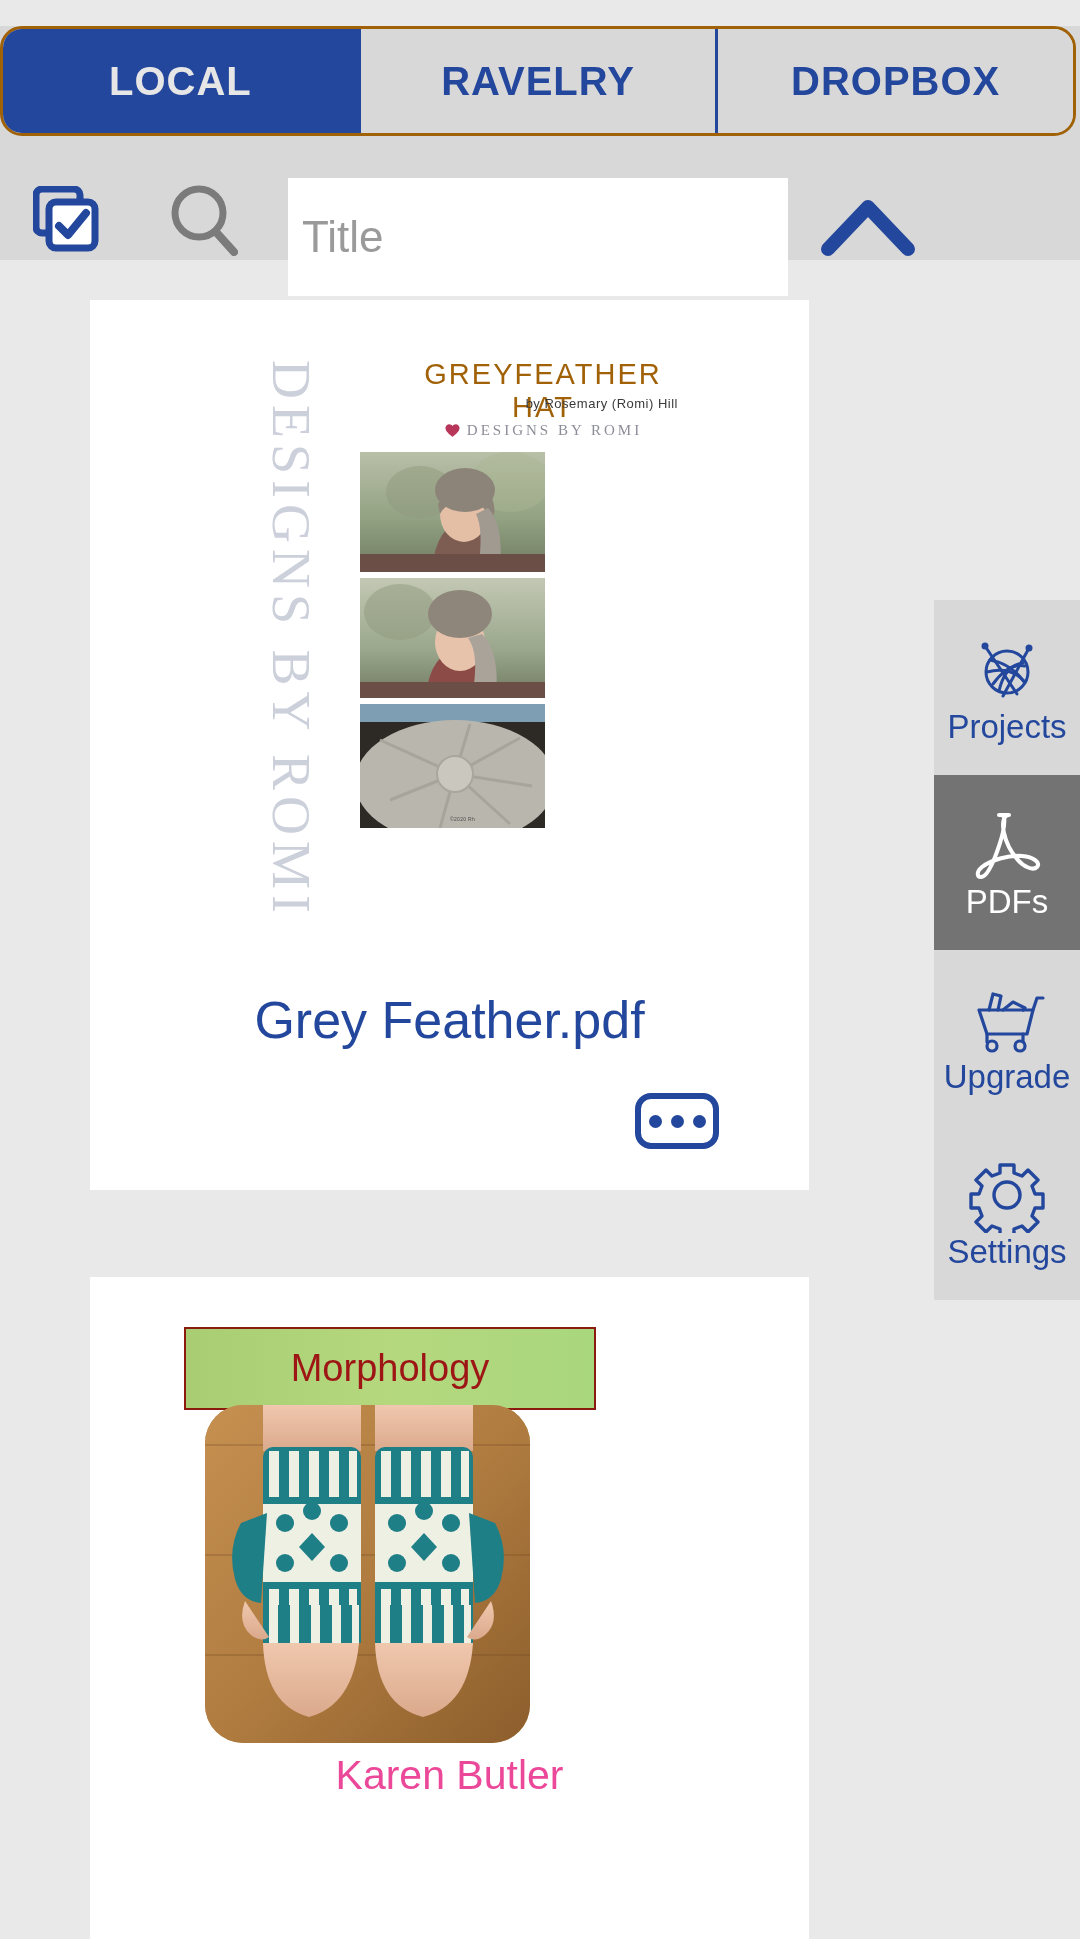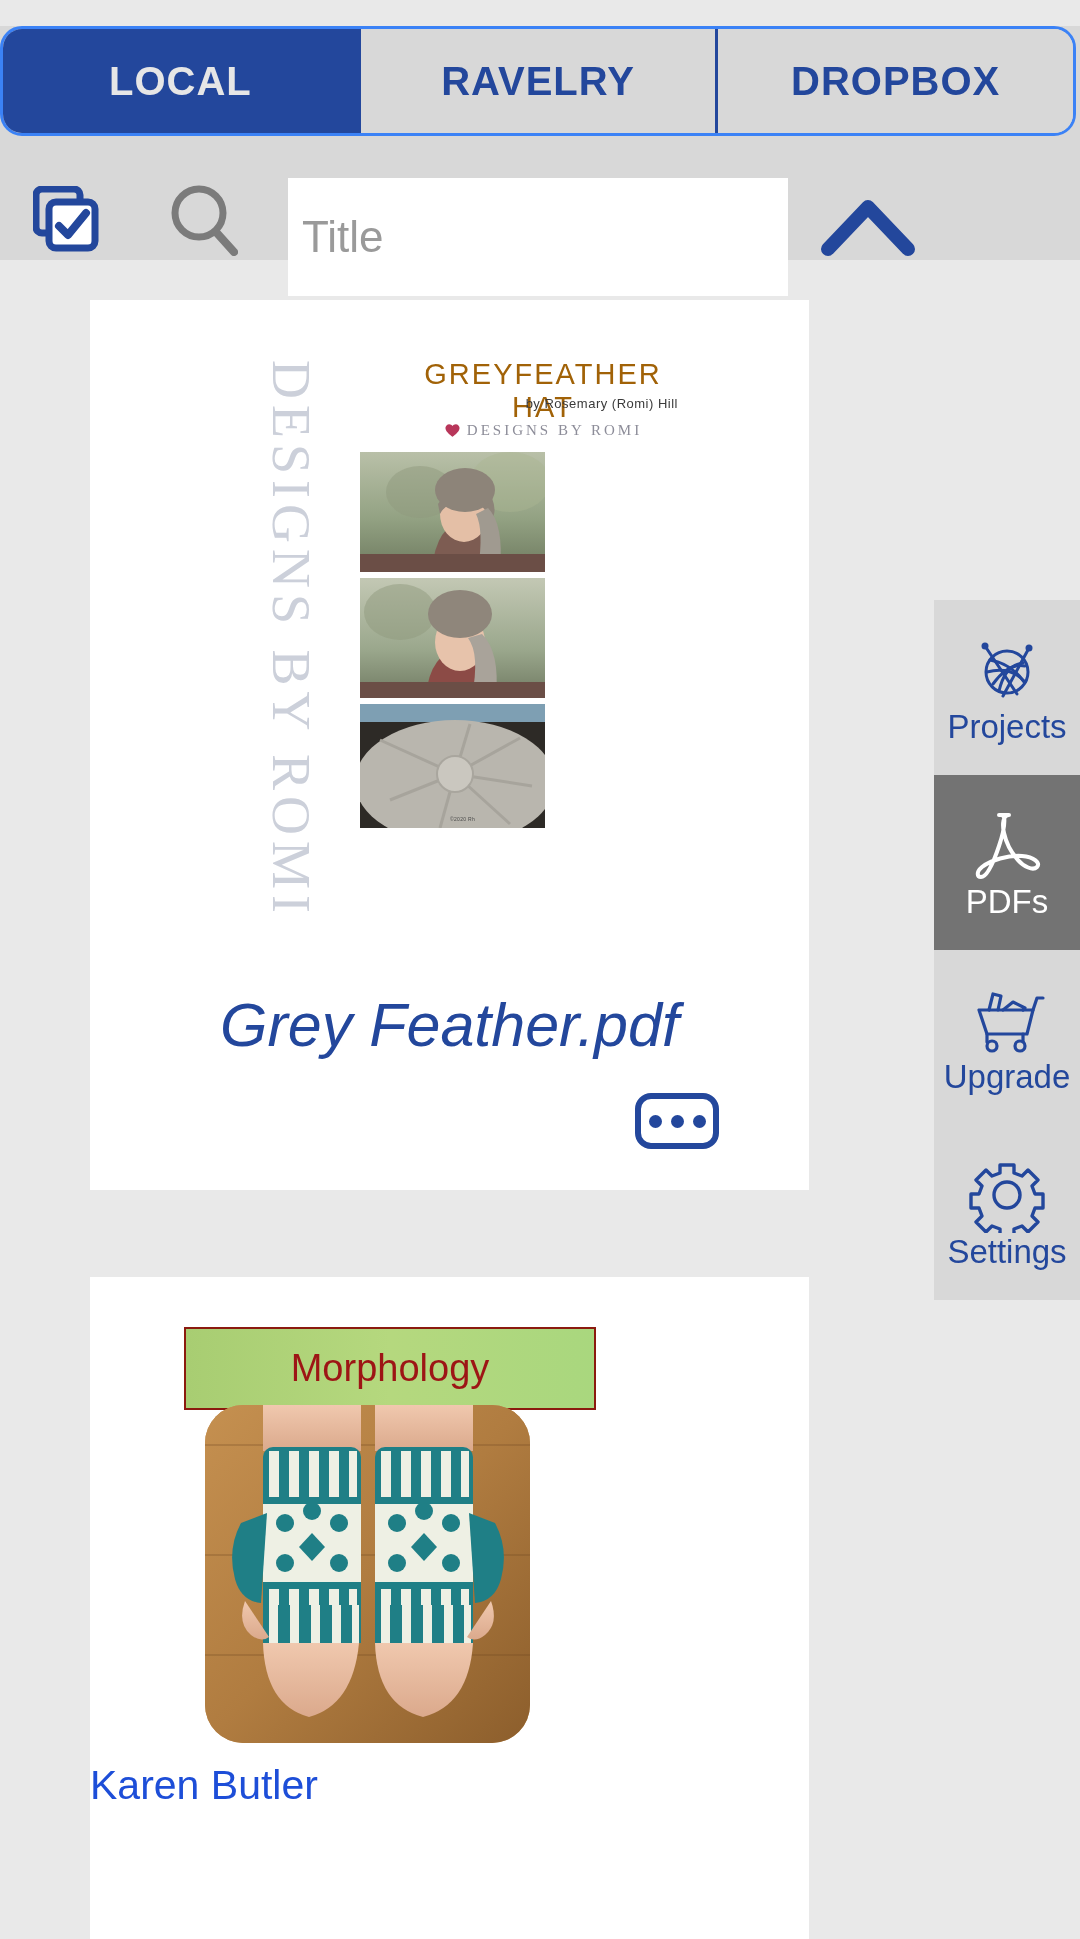--- a/index.html
+++ b/index.html
@@ -12,21 +12,21 @@
   .app { position: relative; width: 1080px; height: 1939px; background: #e9e9e9; }
 
   
   .tabbar-wrap {
     position: absolute; left: 0; top: 26px; width: 1080px; height: 110px;
     background: #d8d8d8;
   }
   .tabbar {
     position: absolute; left: 0; top: 0; width: 1076px; height: 110px;
     display: flex;
-    border: 3px solid #3b82f6;
+    border: 3px solid #a16207;
     border-radius: 22px;
     overflow: hidden;
     background: #d8d8d8;
   }
   .tab {
     flex: 1 1 0; display: flex; align-items: center; justify-content: center;
     font-size: 40px; font-weight: bold; letter-spacing: 1px;
     color: #23479c; background: #d8d8d8;
     border-right: 3px solid #23479c;
     cursor: pointer;
@@ -92,21 +92,21 @@
   #photo2 { top: 278px; height: 120px; }
   #photo3 { top: 404px; height: 124px; }
   .photo svg { display: block; width: 100%; height: 100%; }
   .copyright {
     position: absolute; left: 360px; top: 516px; font-size: 5px; color: #4a4a4a;
     letter-spacing: .3px;
   }
 
   .pdf-name {
     position: absolute; left: 0; top: 690px; width: 719px; text-align: center;
-    font-size: 61px; color: #23479c; font-style: italic;
+    font-size: 52px; color: #23479c;
   }
   .ellipsis-btn {
     position: absolute; left: 545px; top: 793px; width: 84px; height: 56px;
     border: 6px solid #23479c; border-radius: 16px; background: #fff;
     display: flex; align-items: center; justify-content: center; gap: 9px;
     cursor: pointer;
   }
   .ellipsis-btn i { width: 13px; height: 13px; border-radius: 50%; background: #23479c; display:block; }
 
   
@@ -116,22 +116,22 @@
     background: linear-gradient(90deg, #a8cd72 0%, #b5d87e 50%, #a9d77e 100%);
     display: flex; align-items: center; justify-content: center;
   }
   .morph-banner span { font-size: 38px; color: #9d1515; }
   .morph-photo {
     position: absolute; left: 115px; top: 128px; width: 325px; height: 338px;
     border-radius: 38px; overflow: hidden; background: #c08c4e;
   }
   .morph-photo svg { display:block; width: 100%; height: 100%; }
   .morph-author {
-    position: absolute; left: 0; top: 485px; width: 719px; 
-    font-size: 41px; color: #1d4ed8;
+    position: absolute; left: 0; top: 475px; width: 719px; text-align: center;
+    font-size: 41px; color: #ec4899;
   }
 
   
   .rail {
     position: absolute; right: 0; top: 600px; width: 146px;
     background: #d8d8d8; display: flex; flex-direction: column;
   }
   .rail-item {
     height: 175px; display: flex; flex-direction: column;
     align-items: center; justify-content: center; gap: 2px;

